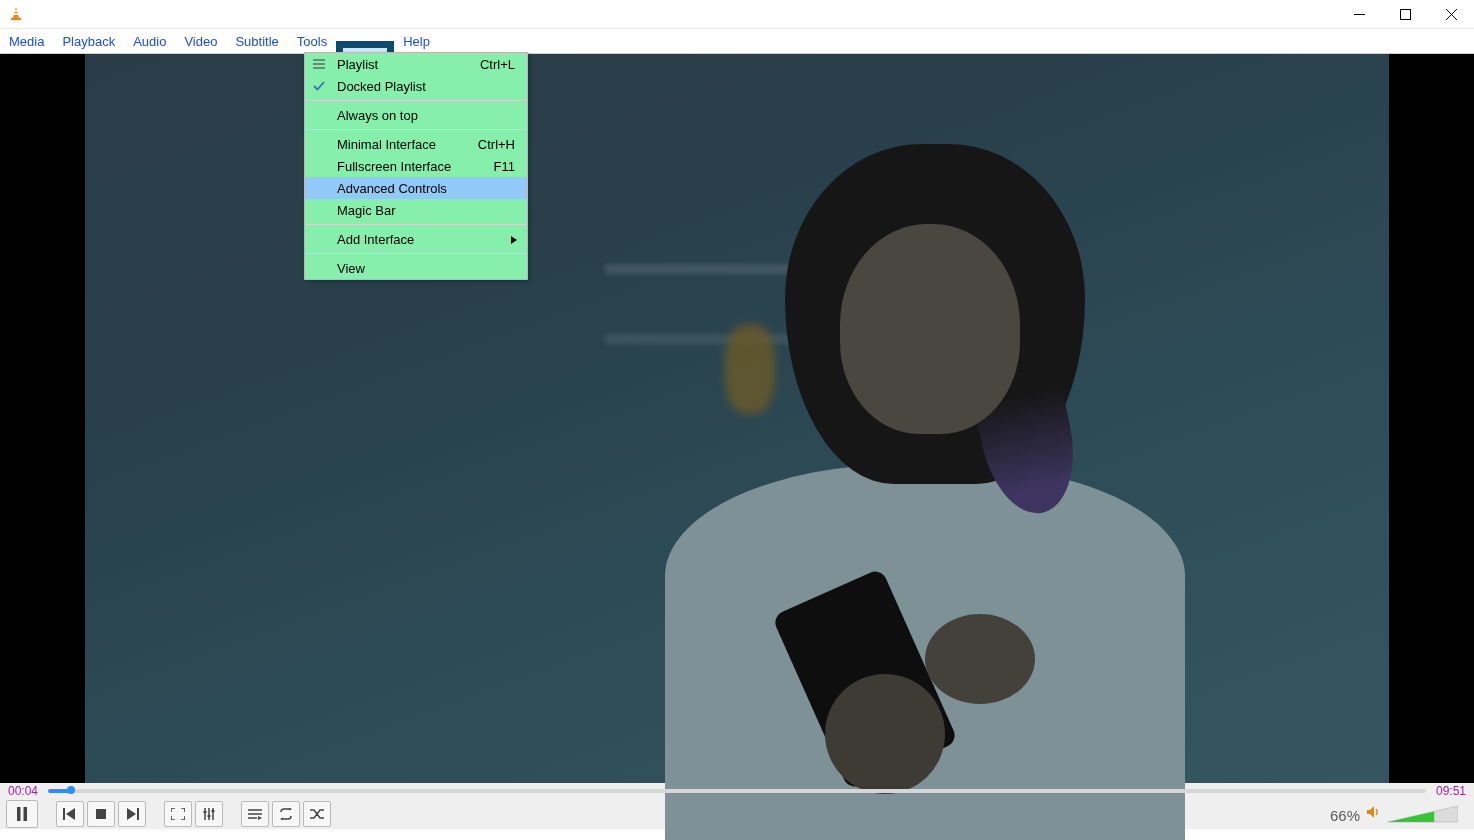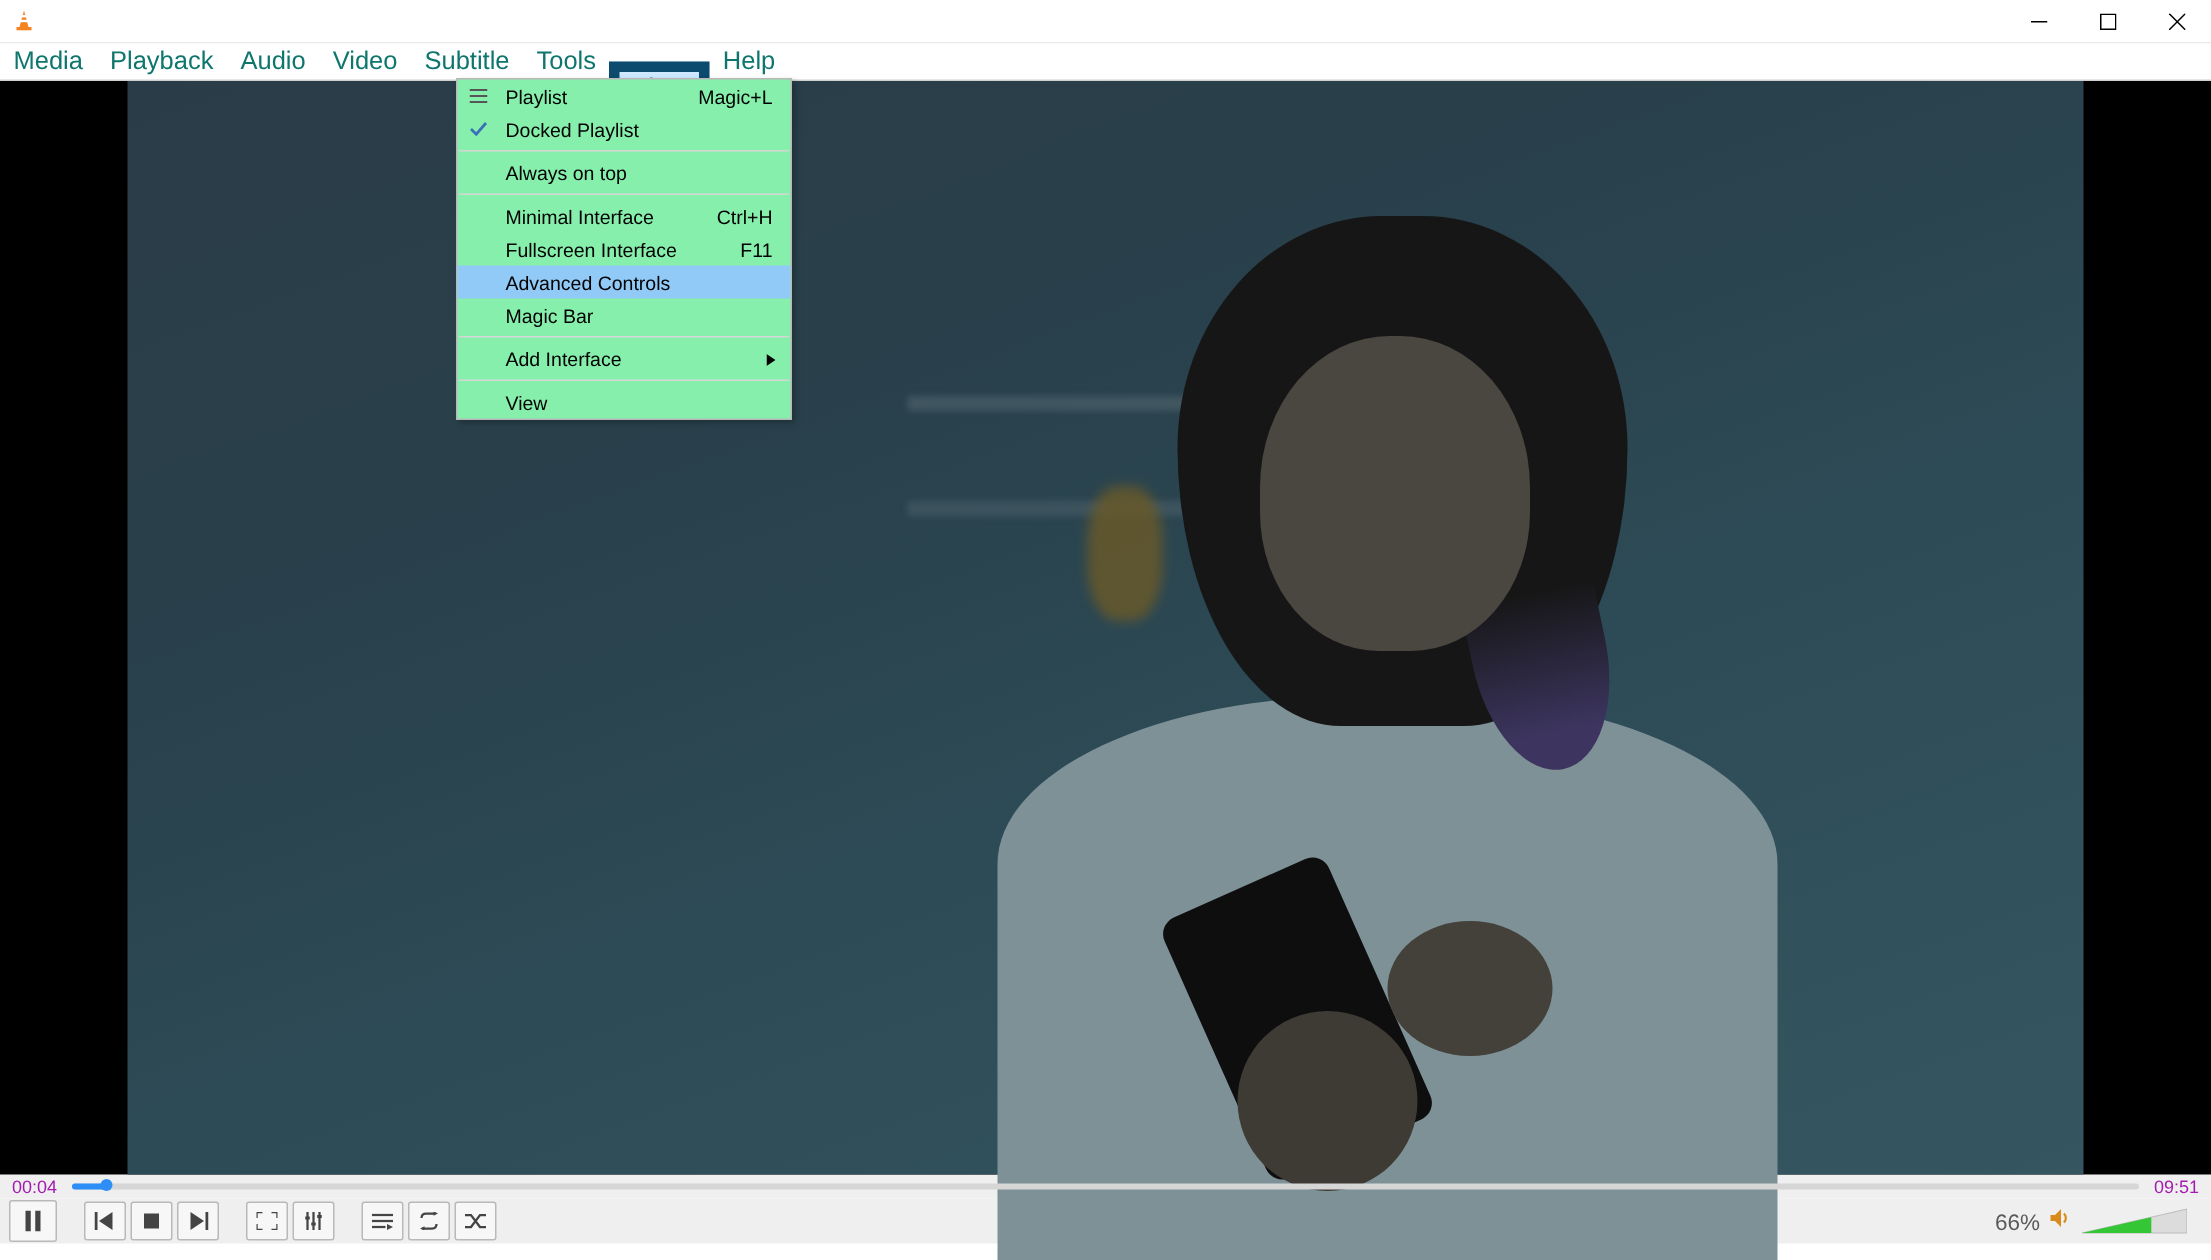--- a/index.html
+++ b/index.html
@@ -3,21 +3,21 @@
 <meta charset="utf-8">
 <style>
   html,body{margin:0;padding:0;width:1474px;height:840px;font-family:"Segoe UI",Tahoma,Arial,sans-serif;font-size:12px;color:#000;background:#fff;overflow:hidden}
   .titlebar{height:28px;display:flex;align-items:center;border-bottom:1px solid #e8e8e8;background:#fff}
   .titlebar .app-icon{width:16px;height:16px;margin:0 6px 0 8px;flex:none}
   .titlebar .title{flex:none;font-size:12px;color:#000}
   .titlebar .spacer{flex:1}
   .winbtn{width:46px;height:28px;display:flex;align-items:center;justify-content:center;color:#000}
   .winbtn svg{width:11px;height:11px}
   .menubar{height:24px;display:flex;align-items:stretch;background:#fff;border-bottom:1px solid #d0d0d0}
-  .menu-item{padding:0 9px;display:flex;align-items:center;font-size:17px;color:#0f766e;cursor:default}
+  .menu-item{padding:0 9px;display:flex;align-items:center;font-size:13px;color:#1d4ed8;cursor:default}
   .menu-item.open{background:#cde8ff;border:7px solid #0c4a6e;padding:0 8px;height:22px;margin-top:12px}
   .video-area{position:relative;background:#000;height:729px}
   .video-frame{position:absolute;left:85px;top:0;right:85px;bottom:0;background:linear-gradient(160deg,#2a3c47 0%,#29414c 35%,#2d4b56 60%,#355660 100%)}
   .dropdown{position:absolute;left:304px;top:52px;width:222px;background:#86efac;border:1px solid #b8b8b8;box-shadow:2px 2px 4px rgba(0,0,0,.25);z-index:10}
   .dd-item{height:22px;display:flex;align-items:center;font-size:13px;color:#000;position:relative}
   .dd-item .dd-icon{width:28px;display:flex;align-items:center;justify-content:center;flex:none;color:#3b6fb8}
   .dd-item .dd-label{flex:1;padding-left:4px}
   .dd-item .dd-shortcut{padding-right:12px;color:#000}
   .dd-item .dd-arrow{padding-right:10px}
   .dd-item.highlight{background:#91c9f7}
@@ -112,21 +112,21 @@
 <div class="dropdown" id="dropdown">
     <div class="dd-item">
       <span class="dd-icon">
         <svg width="12" height="10" viewBox="0 0 12 10">
           <line x1="0" y1="1" x2="12" y2="1" stroke="#555" stroke-width="1.3"></line>
           <line x1="0" y1="5" x2="12" y2="5" stroke="#555" stroke-width="1.3"></line>
           <line x1="0" y1="9" x2="12" y2="9" stroke="#555" stroke-width="1.3"></line>
         </svg>
       </span>
       <span class="dd-label">Playlist</span>
-      <span class="dd-shortcut">Magic+L</span>
+      <span class="dd-shortcut">Ctrl+L</span>
     </div>
     <div class="dd-item">
       <span class="dd-icon">
         <svg width="12" height="12" viewBox="0 0 12 12">
           <path d="M1 6 L4.5 9.5 L11 2" stroke="#3b6fb8" stroke-width="1.8" fill="none"></path>
         </svg>
       </span>
       <span class="dd-label">Docked Playlist</span>
     </div>
     <div class="dd-sep"></div>

